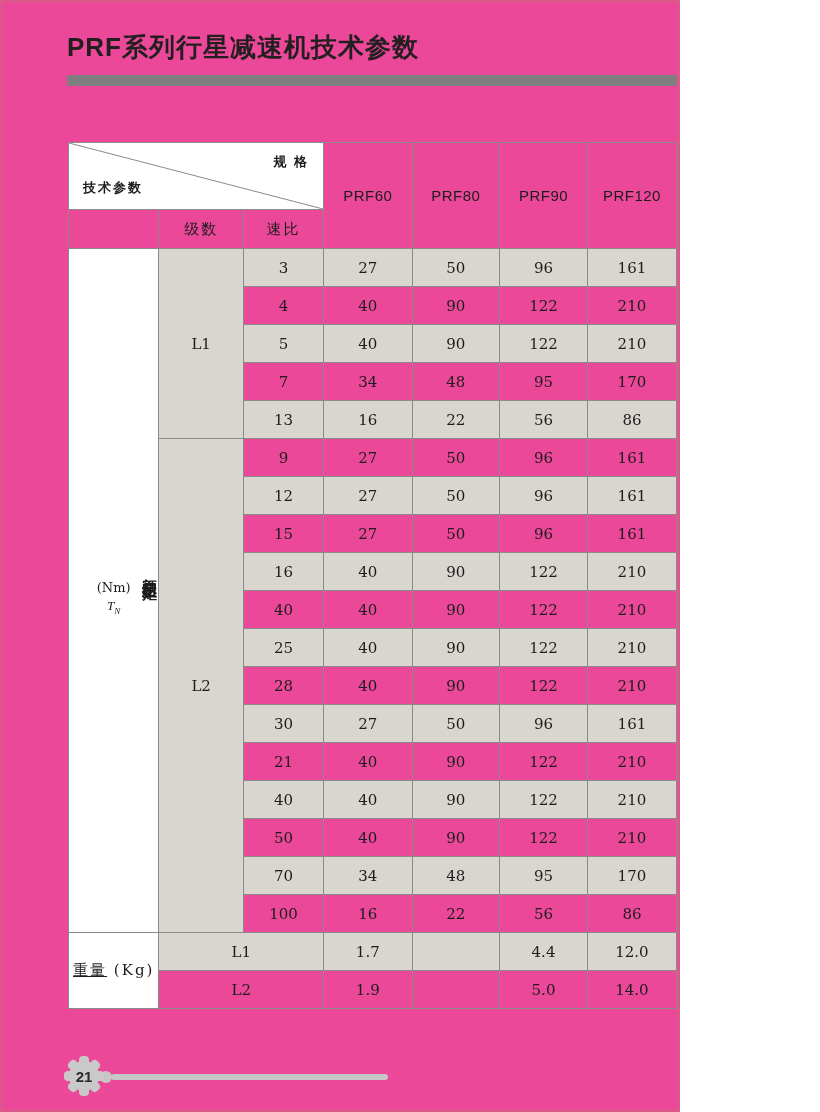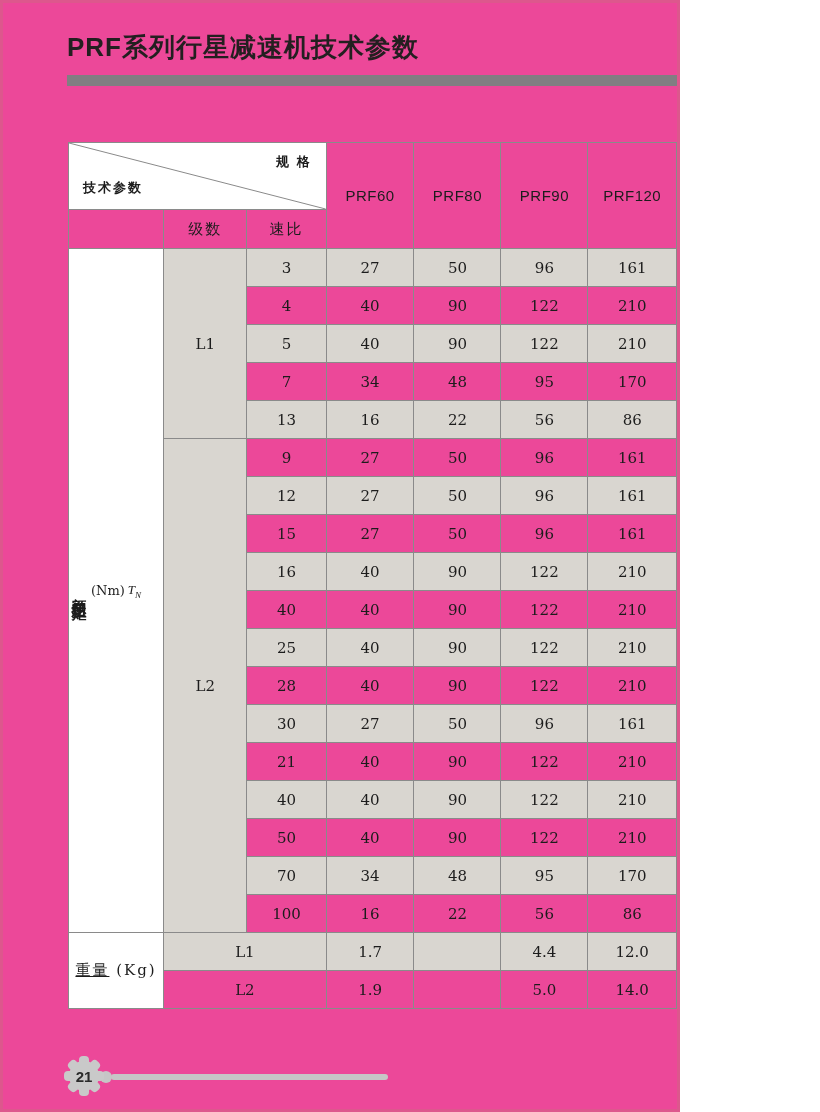--- a/index.html
+++ b/index.html
@@ -37,21 +37,21 @@
   td.torque-cell, td.weight-cell { background:#ffffff !important; }
 
   th.prf { font-family:"Liberation Sans", sans-serif; font-size:15px; letter-spacing:0.5px;text-align:center; }
   .cjk-h { font-family:"Liberation Sans", sans-serif; font-size:13px; font-weight:bold; letter-spacing:2px; }
 
   td.corner { position:relative; background:#ffffff; }
   .diag-svg { position:absolute; left:0; top:0; width:100%; height:100%; display:block; }
   .corner-tr { position:absolute; top:10px; right:14px; }
   .corner-bl { position:absolute; bottom:12px; left:14px; }
 
-  .torque-wrap { display:flex; flex-direction:row; align-items:center; gap:3px; }
+  .torque-wrap { display:flex; flex-direction:column; gap:3px; }
   .vtext {
     writing-mode:vertical-rl; text-orientation:upright;
     font-size:15px; letter-spacing:3px; font-weight:bold;
     font-family:"Liberation Sans", sans-serif;
   }
   .unit { font-size:13px; font-family:"DejaVu Serif", serif; }
   .tsym { font-size:13px; font-style:italic; font-family:Liberation Serif, serif; }
   .tsym sub { font-size:9px; }
 
   .weight-label-main { text-decoration:underline; }

